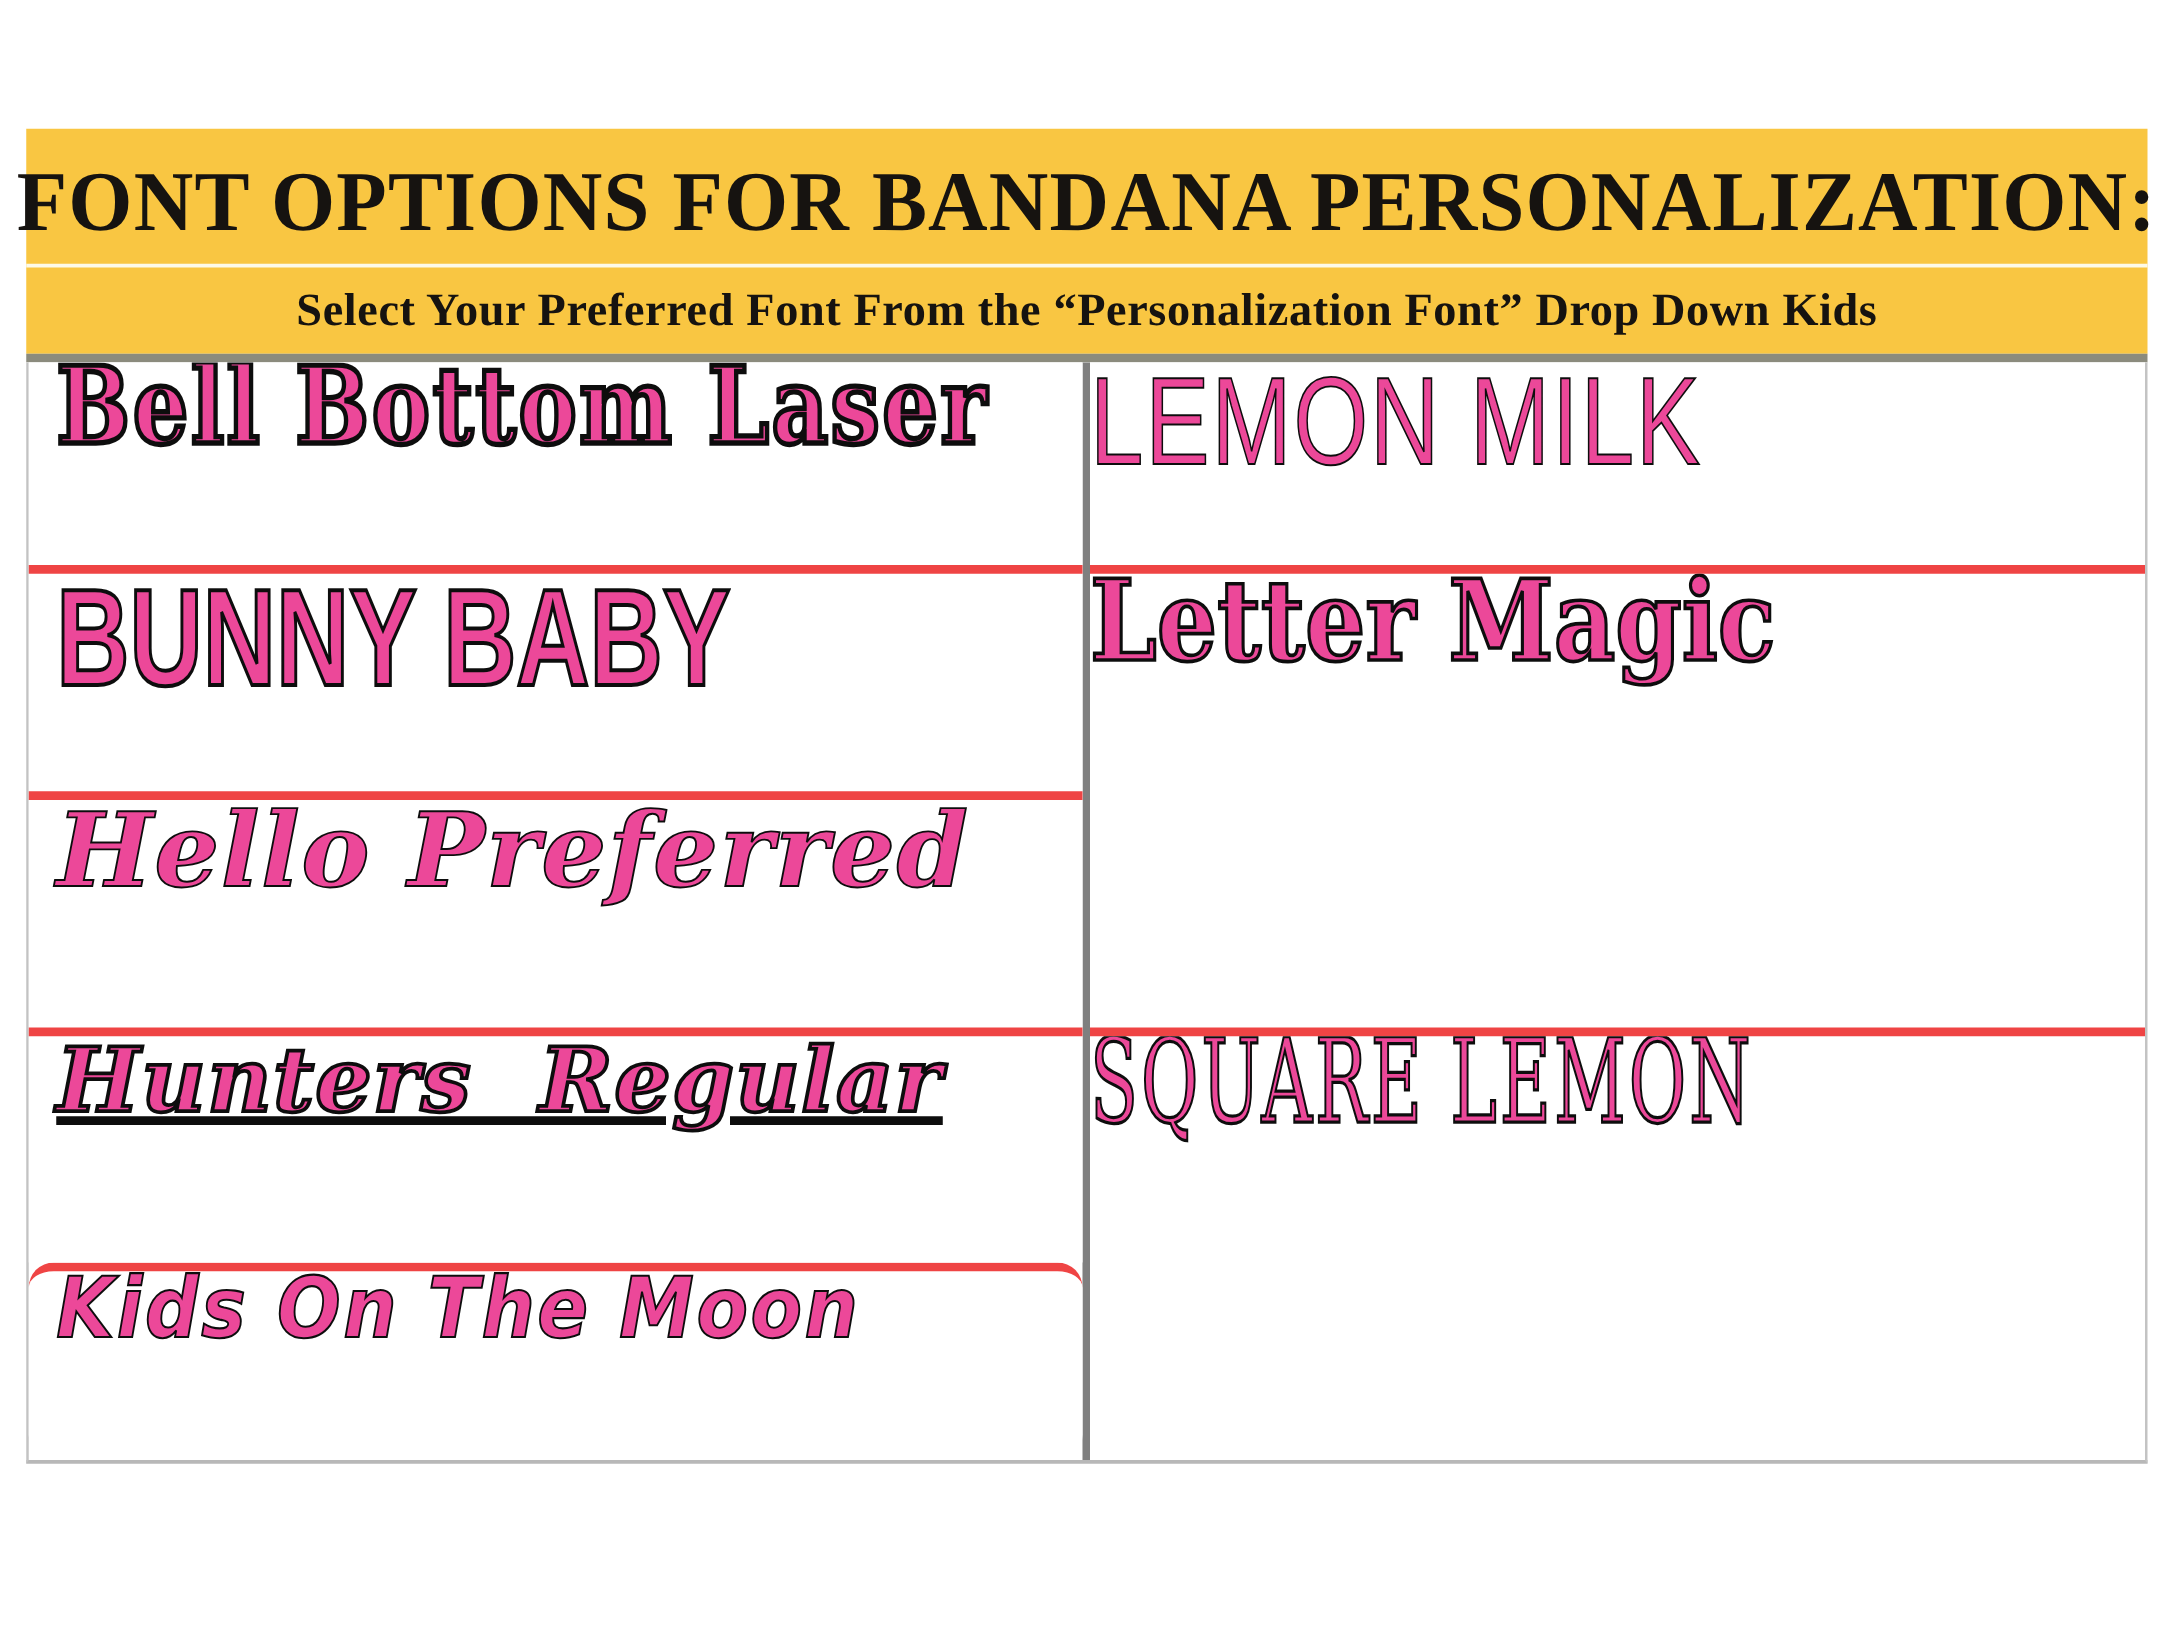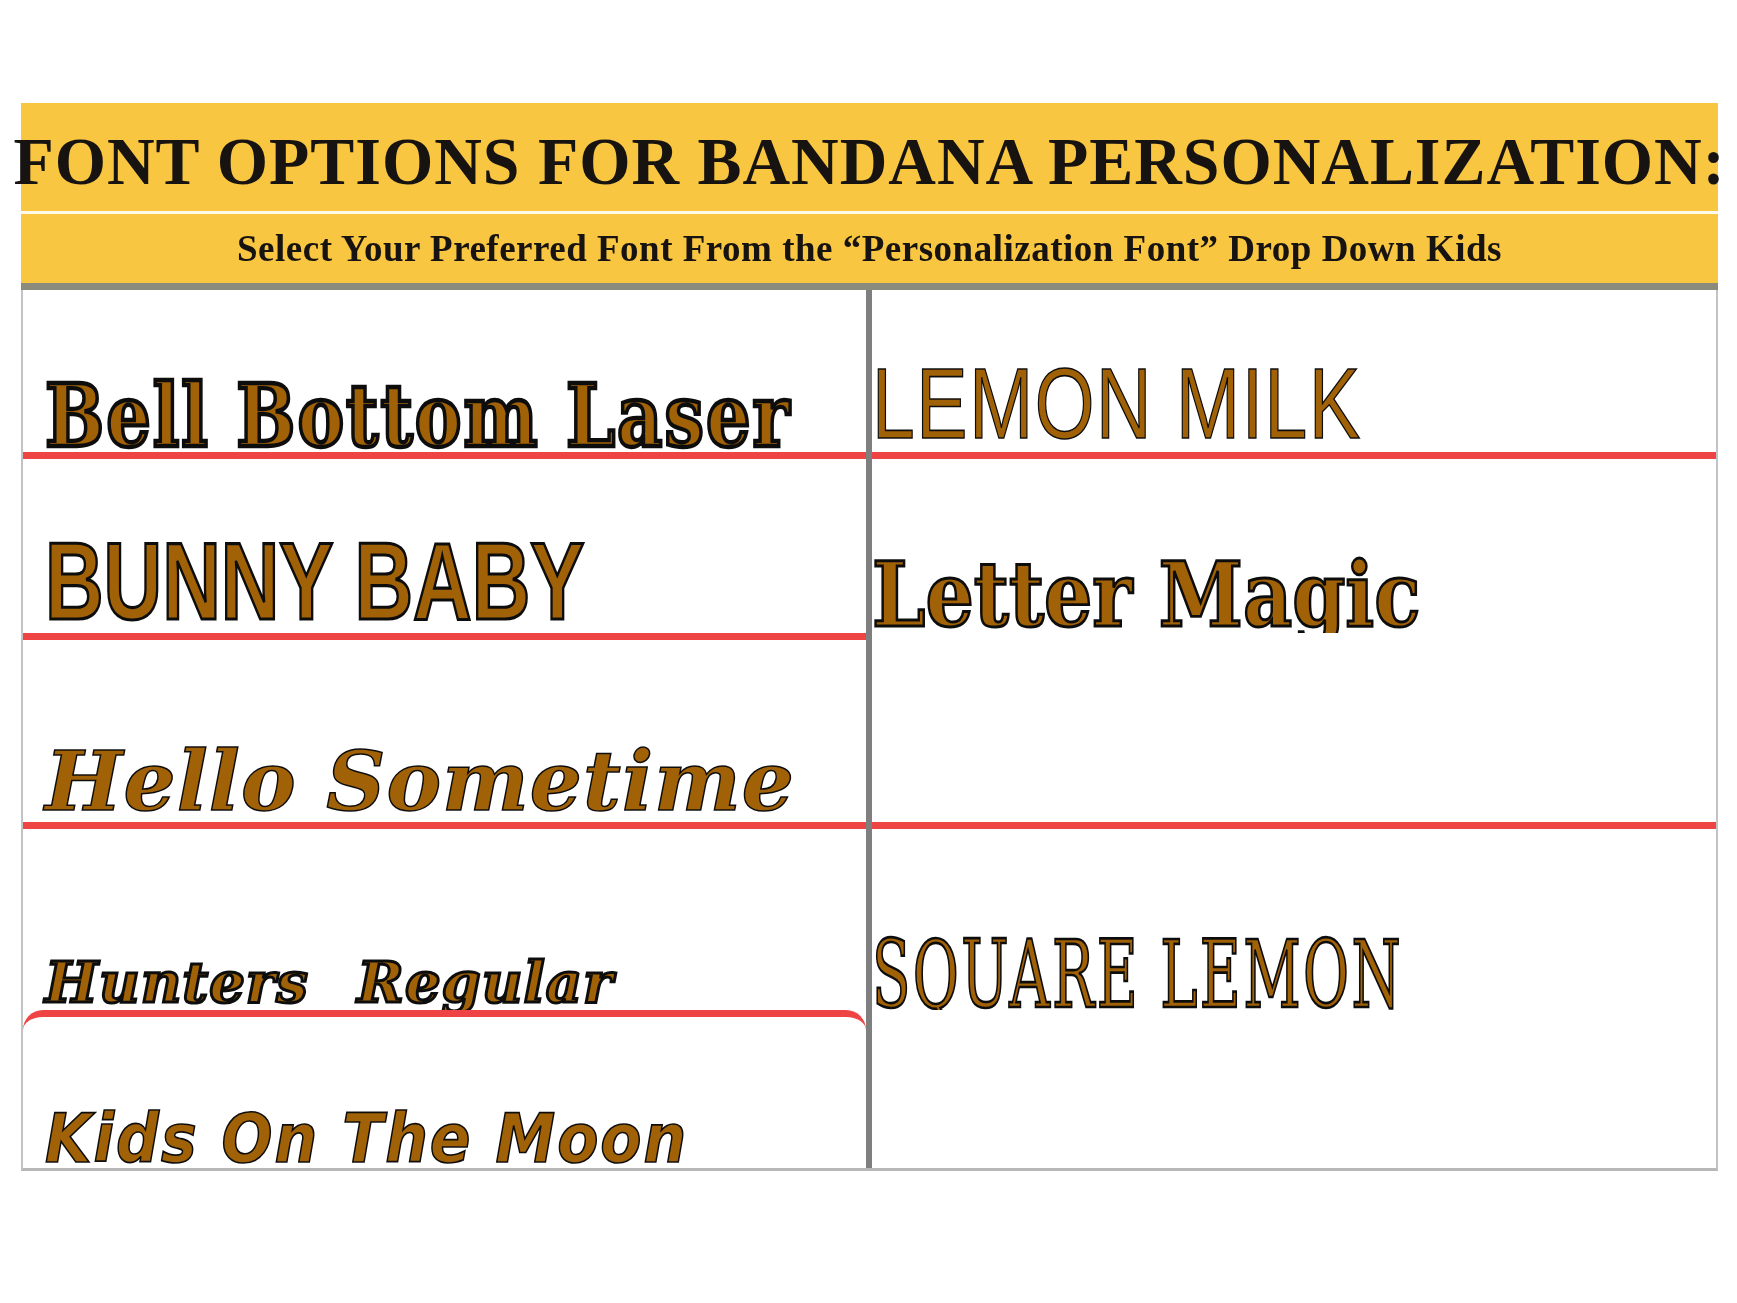--- a/index.html
+++ b/index.html
@@ -45,22 +45,22 @@
     border-left:2px solid #C3C3C3;
     border-right:2px solid #C3C3C3;
     border-bottom:3px solid #B8B8B8;
     display:grid;
     grid-template-columns:843px 6px 844px;
     grid-template-rows:162px 181px 189px 188px 158px;
     background:#ffffff;
   }
   .vdiv{grid-column:2;grid-row:1 / span 5;background:#7F7F7F;}
   .cell{
-    display:flex;align-items:flex-end;overflow:hidden;
-    color:#a16207;box-sizing:border-box;background:#fff;
+    display:flex;align-items:flex-start;overflow:hidden;
+    color:#ec4899;box-sizing:border-box;background:#fff;
   }
   .c-left{grid-column:1;padding-left:22px;}
   .c-right{grid-column:3;}
   .r1{grid-row:1;} .r2{grid-row:2;} .r3{grid-row:3;} .r4{grid-row:4;} .r5{grid-row:5;border-radius:20px;}
   .sep{border-top:7px solid #ef4444;}
   .sample{white-space:nowrap;line-height:1;}
 
   
   .fs-bell{            
     font-family:"DejaVu Serif",serif;font-weight:900;font-size:70px;
@@ -71,22 +71,22 @@
     font-family:"Liberation Sans",sans-serif;font-weight:700;font-size:104px;
     -webkit-text-stroke:3px #0d0d0d;
     transform:scale(0.78,1.06);transform-origin:left center;
   }
   .fs-valentica{       
     font-family:"DejaVu Serif",serif;font-style:italic;font-weight:700;
     font-size:82px;-webkit-text-stroke:1.5px #0d0d0d;letter-spacing:1px;
   }
   .fs-hunters{         
     font-family:"DejaVu Serif",serif;font-style:italic;font-weight:900;
-    font-size:56px;-webkit-text-stroke:3px #0d0d0d;
-    word-spacing:28px;letter-spacing:1px;
+    font-size:71px;-webkit-text-stroke:3px #0d0d0d;
+    word-spacing:28px;letter-spacing:1px;text-decoration:underline;
   }
   .fs-kids{            
     font-family:"DejaVu Sans",sans-serif;font-style:italic;font-weight:700;
     font-size:60px;letter-spacing:2px;-webkit-text-stroke:1.5px #0d0d0d;
     transform:scale(1,1.12);transform-origin:left center;
   }
   .fs-lemonmilk{       
     font-family:"Liberation Sans",sans-serif;font-weight:400;font-size:96px;
     letter-spacing:2px;-webkit-text-stroke:1.5px #0d0d0d;
     transform:scale(0.8,1.04);transform-origin:left center;
@@ -136,21 +136,21 @@
     </div>
 
     <div class="cell c-left r2 sep">
       <span class="sample fs-bunny">BUNNY BABY</span>
     </div>
     <div class="cell c-right r2 sep">
       <span class="sample fs-lettermagic">Letter Magic</span>
     </div>
 
     <div class="cell c-left r3 sep">
-      <span class="sample fs-valentica">Hello Sometime</span>
+      <span class="sample fs-valentica">Hello Preferred</span>
     </div>
 
     <div class="cell c-left r4 sep">
       <span class="sample fs-hunters">Hunters Regular</span>
     </div>
     <div class="cell c-right r4 sep">
       <span class="sample fs-squarelemon">SQUARE LEMON</span>
     </div>
 
     <div class="cell c-left r5 sep">

